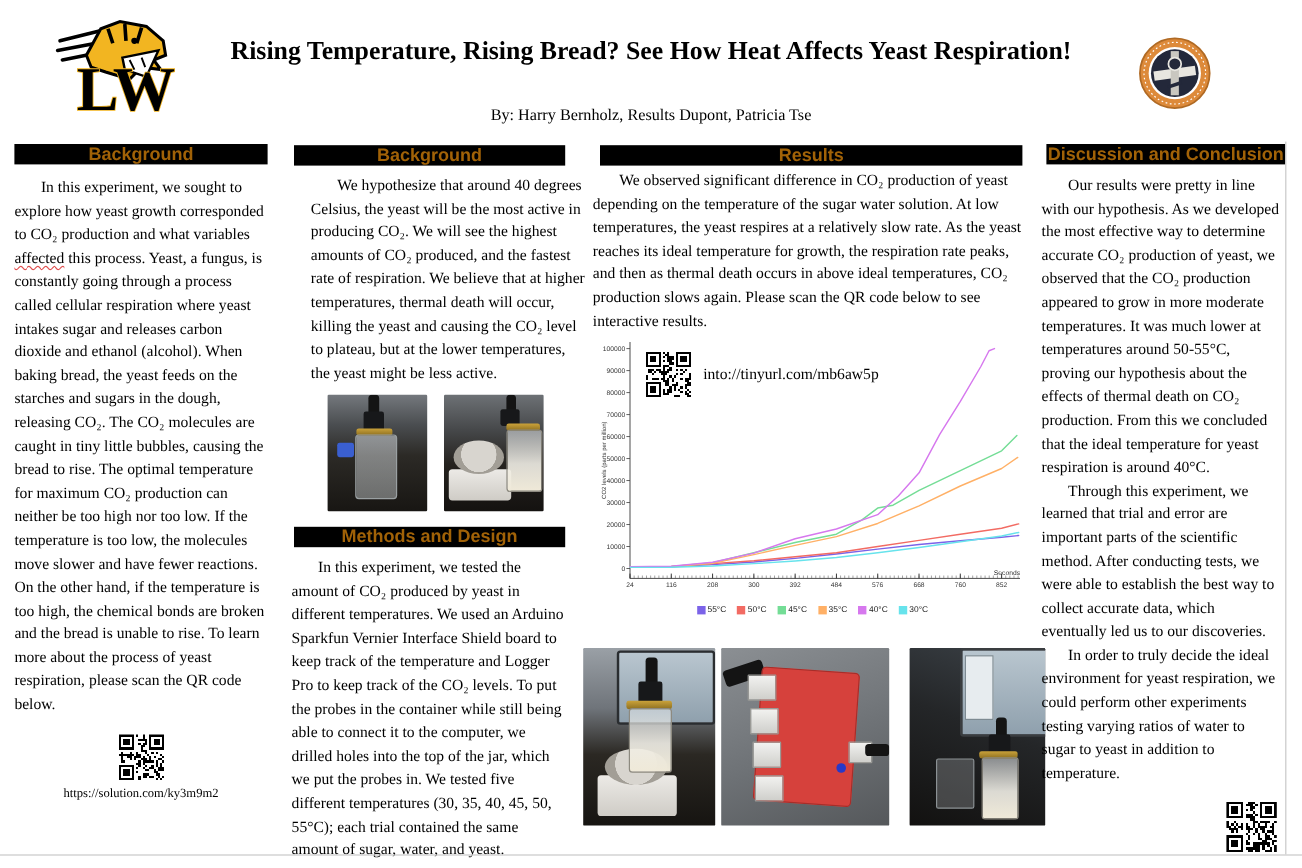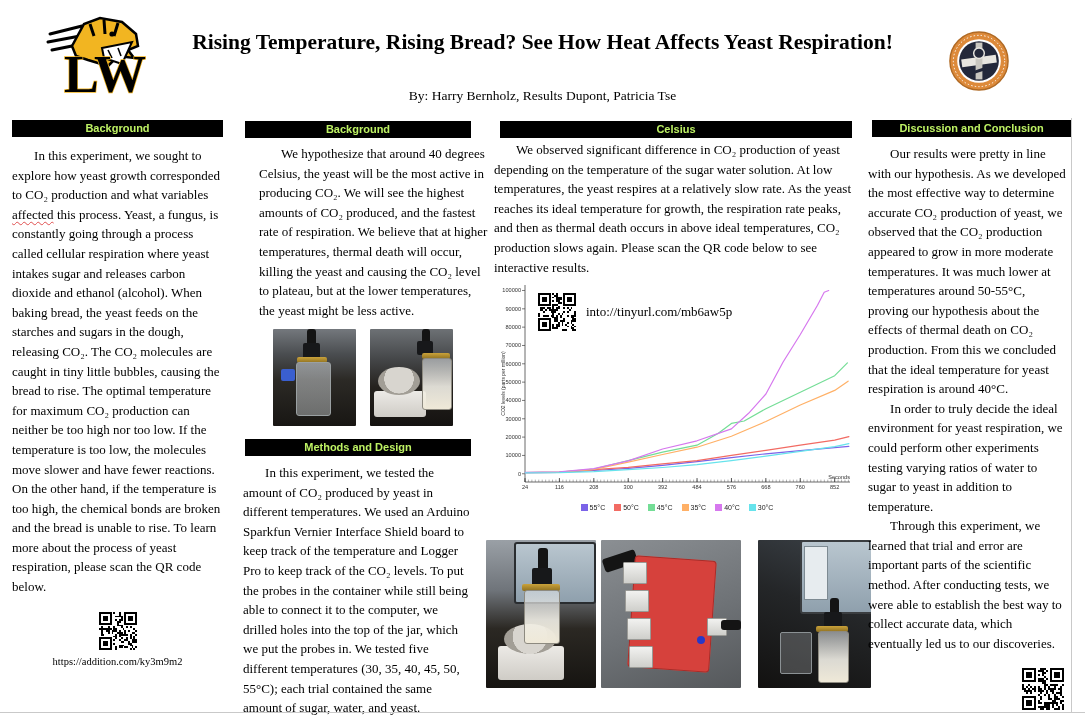--- a/index.html
+++ b/index.html
@@ -23,23 +23,23 @@
   .school-seal{position:absolute;left:948px;top:30px;width:62px;height:62px;}
 
   
   .col{position:absolute;top:120px;}
   .col1{left:12px;width:211px;height:600px;}
   .col2{left:243px;width:230px;height:600px;}
   .col3{left:486px;width:378px;height:600px;}
   .col4{left:866px;width:202px;height:600px;}
 
   .section-bar{
-    position:absolute;background:#000;color:#bef264;text-align:center;
+    position:absolute;background:#000;color:#a16207;text-align:center;
     font-family:"Liberation Sans","DejaVu Sans",sans-serif;
-    font-weight:bold;font-size:11px;height:17px;line-height:17px;
+    font-weight:bold;font-size:15px;height:17px;line-height:17px;
   }
   .body-text{
     position:absolute;font-size:13px;line-height:19.6px;text-align:left;
   }
   .body-text p{margin:0;text-indent:1.7em;}
   .wavy{text-decoration:underline wavy #e05050 1px;text-underline-offset:2px;margin-top:28px;}
 
   
   .qr{position:absolute;background:#fff;}
   .qr svg{display:block;}
@@ -232,21 +232,21 @@
         <rect x="12" y="19" width="1" height="1"></rect>
         <rect x="14" y="19" width="1" height="1"></rect>
         <rect x="15" y="19" width="1" height="1"></rect>
         <rect x="18" y="19" width="1" height="1"></rect>
         <rect x="20" y="19" width="1" height="1"></rect>
         <rect x="9" y="20" width="1" height="1"></rect>
         <rect x="17" y="20" width="1" height="1"></rect>
         <rect x="19" y="20" width="1" height="1"></rect>
       </svg>
     </div>
-  <div class="qr-caption" style="left:0;width:211px;top:536px;">https://addition.com/ky3m9m2</div>
+  <div class="qr-caption" style="left:0;width:211px;top:536px;">https://solution.com/ky3m9m2</div>
 </div>
 
 <div class="col col2">
   <div class="section-bar" style="left:2px;width:226px;top:1px;">Background</div>
   <div class="body-text" style="top:24px;left:16px;width:230px;">
     <p>We hypothesize that around 40 degrees Celsius, the yeast will be the most active in producing CO₂. We will see the highest amounts of CO₂ produced, and the fastest rate of respiration. We believe that at higher temperatures, thermal death will occur, killing the yeast and causing the CO₂ level to plateau, but at the lower temperatures, the yeast might be less active.</p>
   </div>
 
   <div class="photo ph-a" style="left:30px;top:209px;width:83px;height:97px;">
     <div class="cable" style="left:34px;top:0;width:9px;height:22px;"></div>
@@ -264,21 +264,21 @@
     <div class="jar" style="left:52px;top:29px;width:28px;height:50px;"></div>
   </div>
 
   <div class="section-bar" style="left:2px;width:226px;top:319px;">Methods and Design</div>
   <div class="body-text" style="top:343px;left:0;width:230px;">
     <p>In this experiment, we tested the amount of CO₂ produced by yeast in different temperatures. We used an Arduino Sparkfun Vernier Interface Shield board to keep track of the temperature and Logger Pro to keep track of the CO₂ levels. To put the probes in the container while still being able to connect it to the computer, we drilled holes into the top of the jar, which we put the probes in. We tested five different temperatures (30, 35, 40, 45, 50, 55°C); each trial contained the same amount of sugar, water, and yeast.</p>
   </div>
 </div>
 
 <div class="col col3">
-  <div class="section-bar" style="left:14px;width:352px;top:1px;">Celsius</div>
+  <div class="section-bar" style="left:14px;width:352px;top:1px;">Results</div>
   <div class="body-text" style="top:20px;left:8px;width:364px;">
     <p>We observed significant difference in CO₂ production of yeast depending on the temperature of the sugar water solution. At low temperatures, the yeast respires at a relatively slow rate. As the yeast reaches its ideal temperature for growth, the respiration rate peaks, and then as thermal death occurs in above ideal temperatures, CO₂ production slows again. Please scan the QR code below to see interactive results.</p>
   </div>
 
   <div class="chart-wrap">
     <svg id="chart-svg" width="358" height="222">
         <line x1="27" y1="8" x2="27" y2="205" stroke="#444" stroke-width="0.8"></line>
         <line x1="27" y1="205" x2="352" y2="205" stroke="#444" stroke-width="0.8"></line>
         <line x1="24" y1="196.75348837209302" x2="27" y2="196.75348837209302" stroke="#444" stroke-width="0.7"></line>
         <text x="23" y="198.75348837209302" font-family="'Liberation Sans','DejaVu Sans',sans-serif" font-size="5.6" fill="#333" text-anchor="end">0</text>
@@ -606,22 +606,22 @@
     <div class="probe" style="left:66px;top:72px;width:18px;height:16px;"></div>
     <div class="lid" style="left:58px;top:86px;width:32px;height:6px;"></div>
     <div class="jar" style="left:60px;top:91px;width:29px;height:50px;"></div>
   </div>
 </div>
 
 <div class="col col4">
   <div class="section-bar" style="left:6px;width:199px;top:0;">Discussion and Conclusion</div>
   <div class="body-text" style="top:24px;left:2px;width:200px;">
     <p>Our results were pretty in line with our hypothesis. As we developed the most effective way to determine accurate CO₂ production of yeast, we observed that the CO₂  production appeared to grow in more moderate temperatures. It was much lower at temperatures around 50-55°C, proving our hypothesis about the effects of thermal death on CO₂ production. From this we concluded that the ideal temperature for yeast respiration is around 40°C.</p>
+    <p>Through this experiment, we learned that trial and error are important parts of the scientific method. After conducting tests, we were able to establish the best way to collect accurate data, which eventually led us to our discoveries.</p>
     <p>In order to truly decide the ideal environment for yeast respiration, we could perform other experiments testing varying ratios of water to sugar to yeast in addition to temperature.</p>
-    <p>Through this experiment, we learned that trial and error are important parts of the scientific method. After conducting tests, we were able to establish the best way to collect accurate data, which eventually led us to our discoveries.</p>
   </div>
   <div class="qr" style="left:156px;top:548px;width:42px;height:42px;">
       <svg viewBox="0 0 21 21" width="100%" height="100%" shape-rendering="crispEdges" fill="#000">
         <rect x="0" y="0" width="7" height="7"></rect>
         <rect x="1" y="1" width="5" height="5" fill="#fff"></rect>
         <rect x="2" y="2" width="3" height="3" fill="#000"></rect>
         <rect x="14" y="0" width="7" height="7"></rect>
         <rect x="15" y="1" width="5" height="5" fill="#fff"></rect>
         <rect x="16" y="2" width="3" height="3" fill="#000"></rect>
         <rect x="0" y="14" width="7" height="7"></rect>

